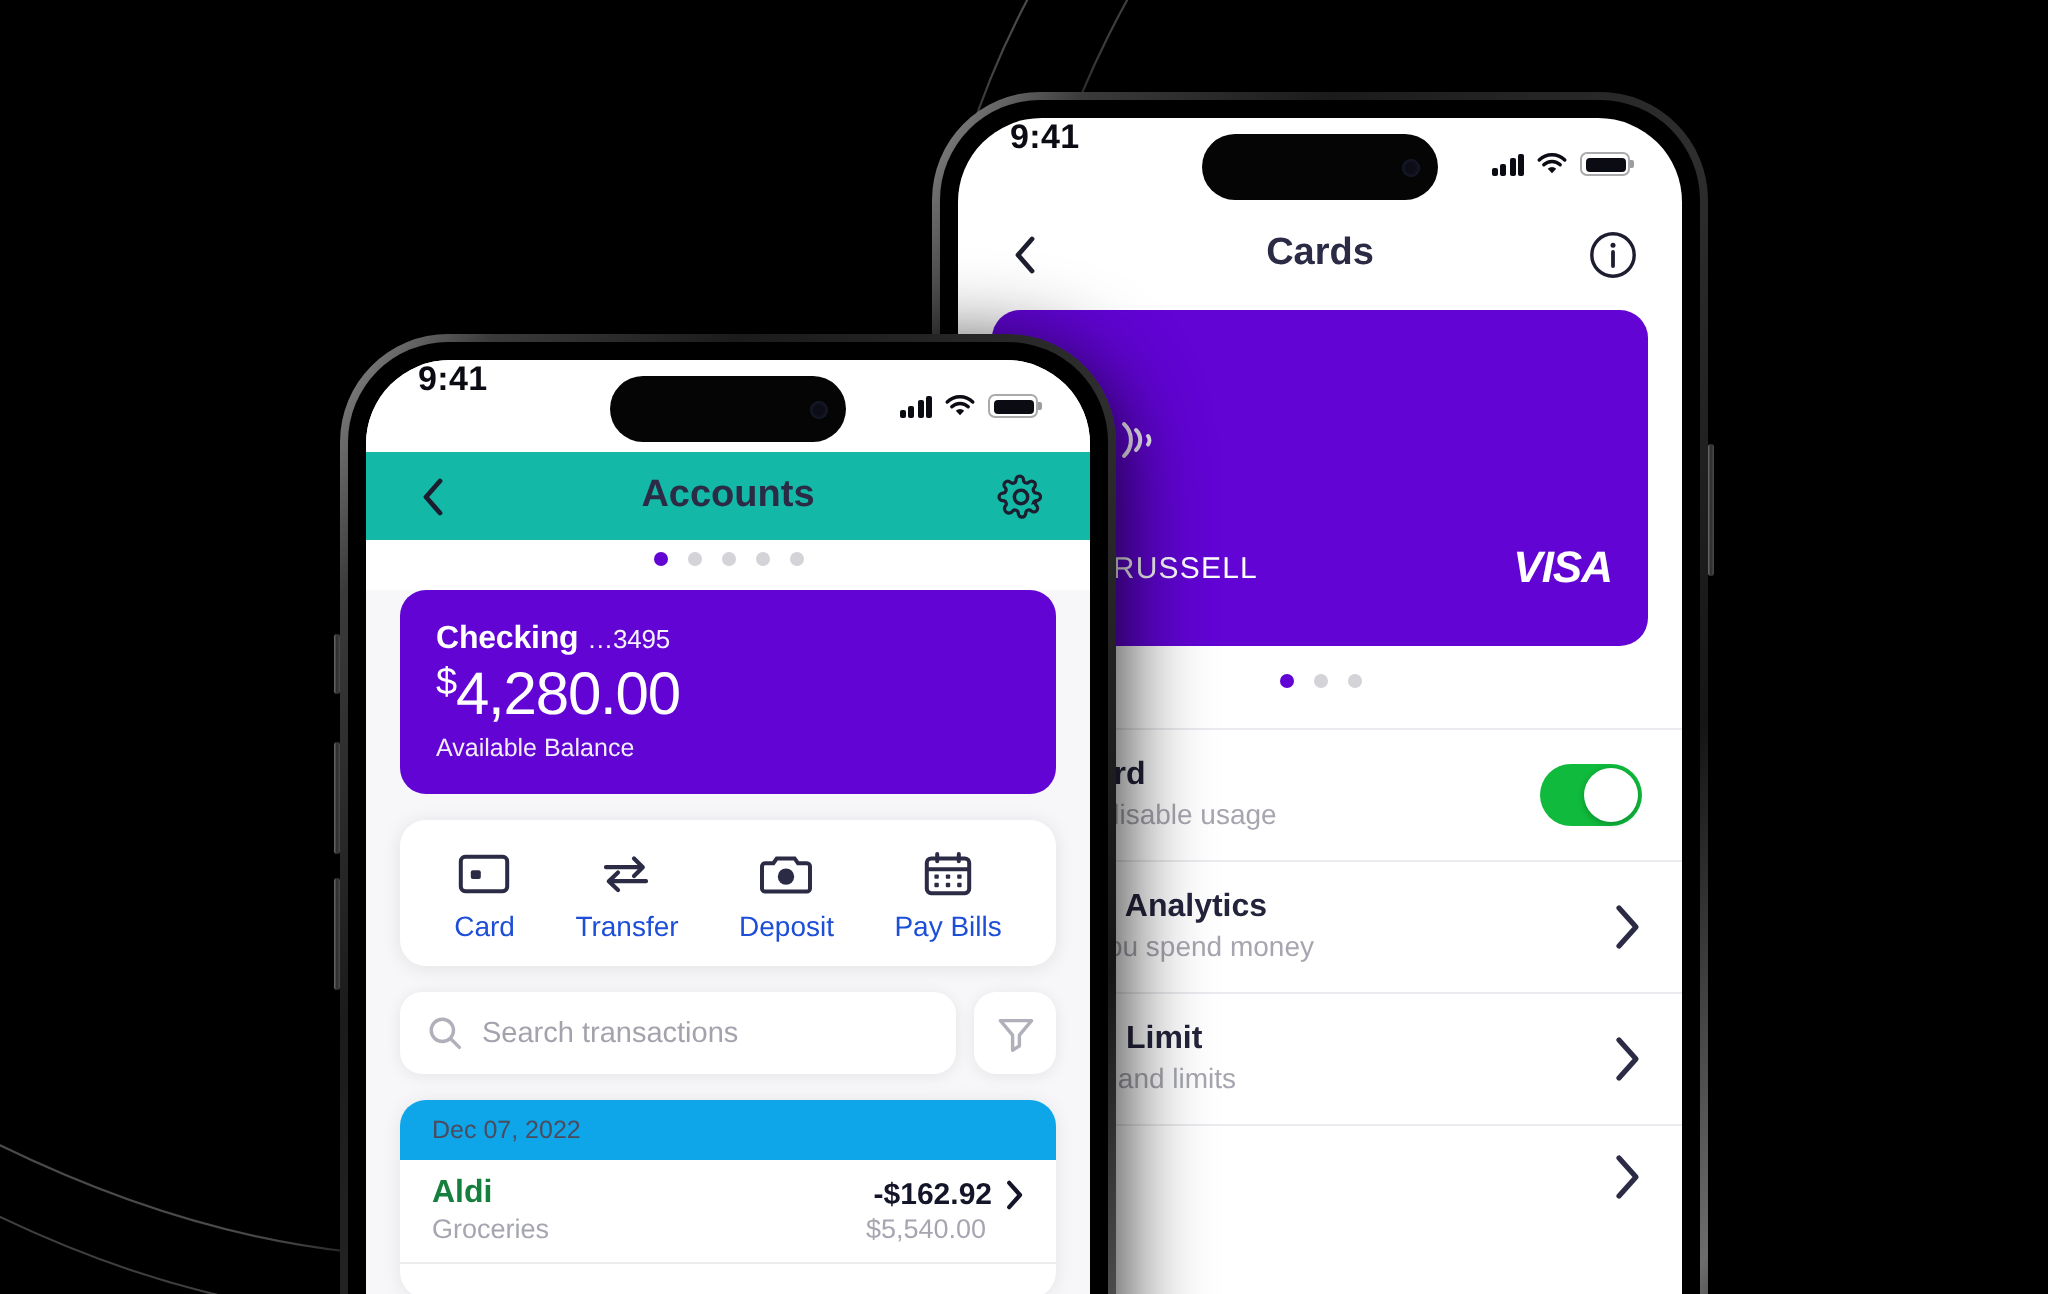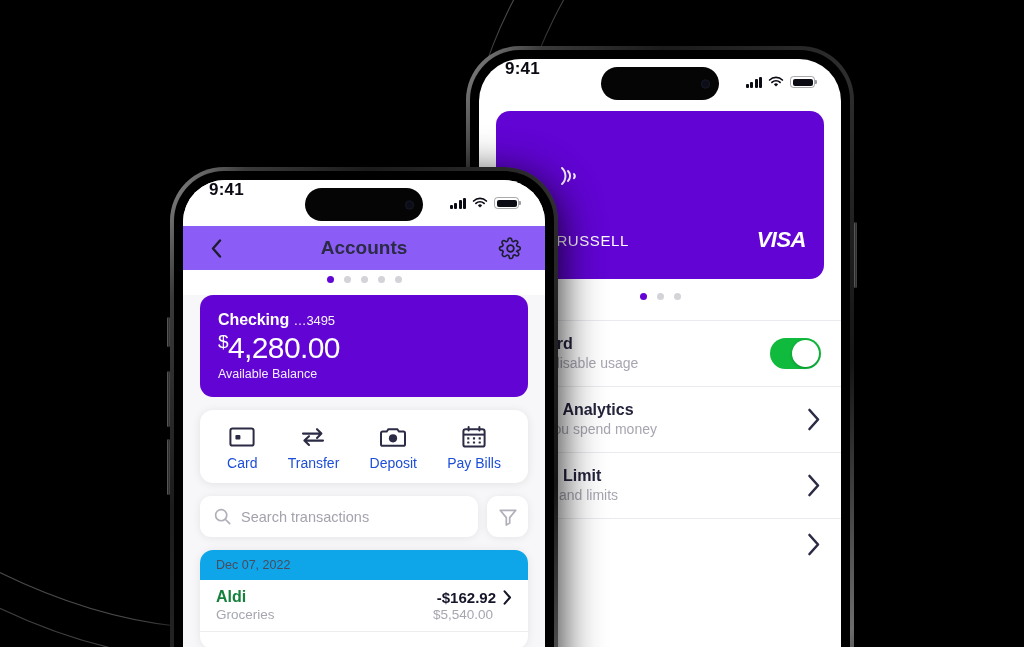--- a/index.html
+++ b/index.html
@@ -250,20 +250,35 @@
               <path d="M8 10.6 5.9 8.4a3 3 0 0 1 4.2 0L8 10.6Z" fill="#0b0b14"></path>
               <path d="M3.9 6.4a5.9 5.9 0 0 1 8.2 0" stroke="#0b0b14" stroke-width="1.7" fill="none" stroke-linecap="round"></path>
               <path d="M1.6 4.0a9.2 9.2 0 0 1 12.8 0" stroke="#0b0b14" stroke-width="1.7" fill="none" stroke-linecap="round"></path>
             </svg>
             <div class="batt">
                 <span></span>
               </div>
           </div>
         </div>
 
+        <div class="navbar">
+          <div class="chev-back">
+            <svg width="11" height="19" viewBox="0 0 11 19">
+              <path d="M9 1.5 2 9.5l7 8" stroke="#1d1d30" stroke-width="2.4" fill="none" stroke-linecap="round" stroke-linejoin="round"></path>
+            </svg>
+          </div>
+          <div class="nav-title">Cards</div>
+          <div class="nav-right">
+            <svg width="25" height="25" viewBox="0 0 25 25">
+              <circle cx="12.5" cy="12.5" r="10.6" stroke="#1d1d30" stroke-width="1.7" fill="none"></circle>
+              <circle cx="12.5" cy="7.6" r="1.25" fill="#1d1d30"></circle>
+              <path d="M12.5 11v7" stroke="#1d1d30" stroke-width="1.9" stroke-linecap="round"></path>
+            </svg>
+          </div>
+        </div>
 
         <div class="credit-card">
           <svg style="position:absolute;left:62px;top:52px;" width="24" height="26" viewBox="0 0 24 26">
             <path d="M4 5a11 11 0 0 1 0 16" stroke="#ffffff" stroke-width="2" fill="none" stroke-linecap="round" opacity=".95"></path>
             <path d="M10 8a7 7 0 0 1 0 10" stroke="#ffffff" stroke-width="2" fill="none" stroke-linecap="round" opacity=".95"></path>
             <path d="M16 11a3.4 3.4 0 0 1 0 4.2" stroke="#ffffff" stroke-width="2" fill="none" stroke-linecap="round" opacity=".95"></path>
           </svg>
           <div class="cc-holder">…YN RUSSELL</div>
           <div class="cc-visa">VISA</div>
         </div>
@@ -351,21 +366,21 @@
               <path d="M8 10.6 5.9 8.4a3 3 0 0 1 4.2 0L8 10.6Z" fill="#0b0b14"></path>
               <path d="M3.9 6.4a5.9 5.9 0 0 1 8.2 0" stroke="#0b0b14" stroke-width="1.7" fill="none" stroke-linecap="round"></path>
               <path d="M1.6 4.0a9.2 9.2 0 0 1 12.8 0" stroke="#0b0b14" stroke-width="1.7" fill="none" stroke-linecap="round"></path>
             </svg>
             <div class="batt">
                 <span></span>
               </div>
           </div>
         </div>
 
-        <div class="navbar" style="background:#8b5cf6;">
+        <div class="navbar" style="background:#14b8a6;">
           <div class="chev-back">
             <svg width="11" height="19" viewBox="0 0 11 19">
               <path d="M9 1.5 2 9.5l7 8" stroke="#1d1d30" stroke-width="2.4" fill="none" stroke-linecap="round" stroke-linejoin="round"></path>
             </svg>
           </div>
           <div class="nav-title">Accounts</div>
           <div class="nav-right">
             <svg width="25" height="25" viewBox="0 0 24 24" fill="none">
               <path d="M12 15.2a3.2 3.2 0 1 0 0-6.4 3.2 3.2 0 0 0 0 6.4Z" stroke="#1d1d30" stroke-width="1.7"></path>
               <path d="M19.1 14.4a1.5 1.5 0 0 0 .3 1.65l.05.06a1.8 1.8 0 1 1-2.55 2.55l-.06-.06a1.5 1.5 0 0 0-1.65-.3 1.5 1.5 0 0 0-.91 1.37v.17a1.8 1.8 0 1 1-3.6 0v-.09a1.5 1.5 0 0 0-.98-1.37 1.5 1.5 0 0 0-1.65.3l-.06.06A1.8 1.8 0 1 1 4.44 16.4l.06-.06a1.5 1.5 0 0 0 .3-1.65 1.5 1.5 0 0 0-1.37-.91h-.17a1.8 1.8 0 1 1 0-3.6h.09a1.5 1.5 0 0 0 1.37-.98 1.5 1.5 0 0 0-.3-1.65l-.06-.06A1.8 1.8 0 1 1 6.91 4.94l.06.06a1.5 1.5 0 0 0 1.65.3h.07a1.5 1.5 0 0 0 .91-1.37v-.17a1.8 1.8 0 1 1 3.6 0v.09a1.5 1.5 0 0 0 .91 1.37 1.5 1.5 0 0 0 1.65-.3l.06-.06a1.8 1.8 0 1 1 2.55 2.55l-.06.06a1.5 1.5 0 0 0-.3 1.65v.07a1.5 1.5 0 0 0 1.37.91h.17a1.8 1.8 0 1 1 0 3.6h-.09a1.5 1.5 0 0 0-1.37.91Z" stroke="#1d1d30" stroke-width="1.55"></path>

